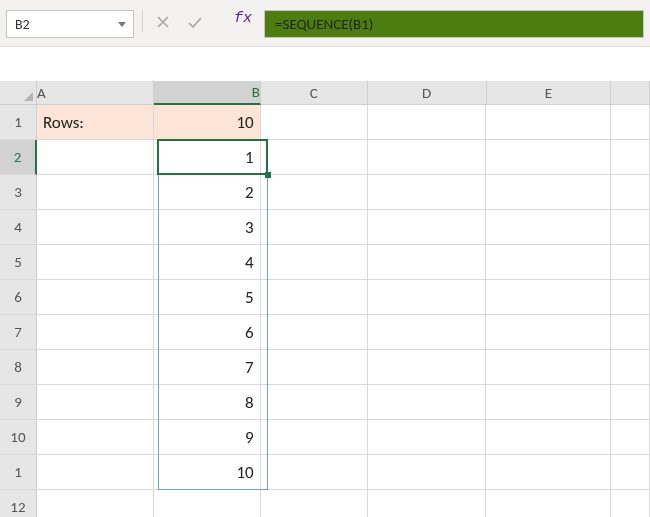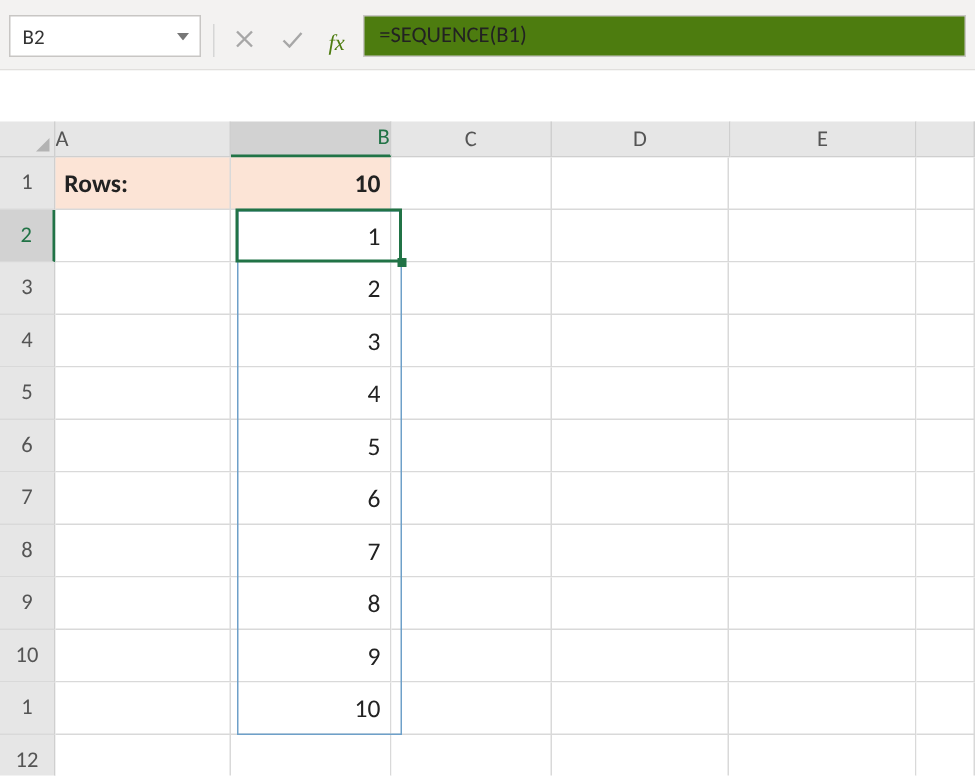--- a/index.html
+++ b/index.html
@@ -12,21 +12,21 @@
     color: #333;
   }
   
   .top-area {
     background: #f3f2f1;
     padding: 10px 6px 8px 6px;
     border-bottom: 1px solid #e1dfdd;
   }
   .formula-row {
     display: flex;
-    align-items: flex-end;
+    align-items: flex-start;
     gap: 8px;
   }
   .name-box {
     position: relative;
     background: #fff;
     border: 1px solid #c8c6c4;
     height: 28px;
     width: 128px;
     display: flex;
     align-items: center;
@@ -46,24 +46,25 @@
   .fb-btn {
     width: 24px; height: 24px;
     display: flex; align-items: center; justify-content: center;
     color: #a7a7a7;
     border-radius: 2px;
   }
   .fb-btn.cancel { color: #b3b3b3; }
   .fb-btn.enter { color: #a8a8a8; }
   .fx-label {
     font-style: italic;
-    font-family: Liberation Serif, serif;
-    color: #4d7c0f;
+    font-family: Liberation Mono, monospace;
+    color: #4c1d95;
     font-size: 15px;
     padding: 0 4px;
+    margin-left: 15px;
   }
   .formula-input {
     background: #4d7c0f;
     border: 1px solid #c8c6c4;
     height: 28px;
     flex: 1;
     display: flex;
     align-items: center;
     padding: 0 10px;
     font-size: 15px;
@@ -121,21 +122,20 @@
   }
   .cA { width: 120px; justify-content: flex-start; }
   .cB { width: 110px; justify-content: flex-end; }
   .cC { width: 110px; }
   .cD { width: 122px; }
   .cE { width: 128px; }
   .cF { width: 40px; }
   
   .band {
     background: #fce4d6;
-    font-weight: bold;
   }
   .active-border {
     position: absolute;
     border: 2px solid #217346;
     pointer-events: none;
     z-index: 5;
   }
   .fill-handle {
     position:absolute;
     width:6px; height:6px;

